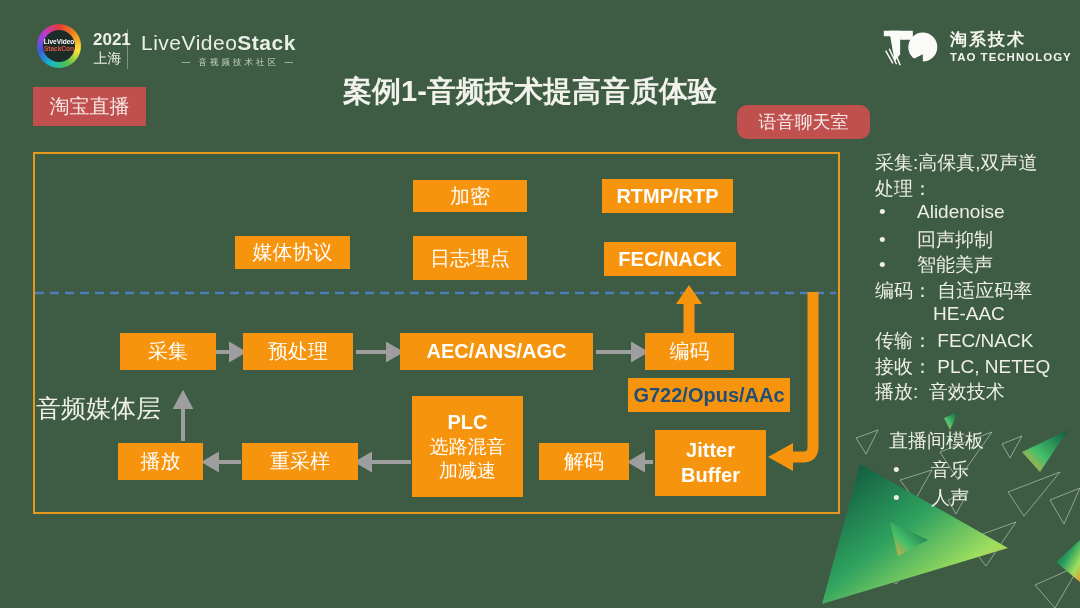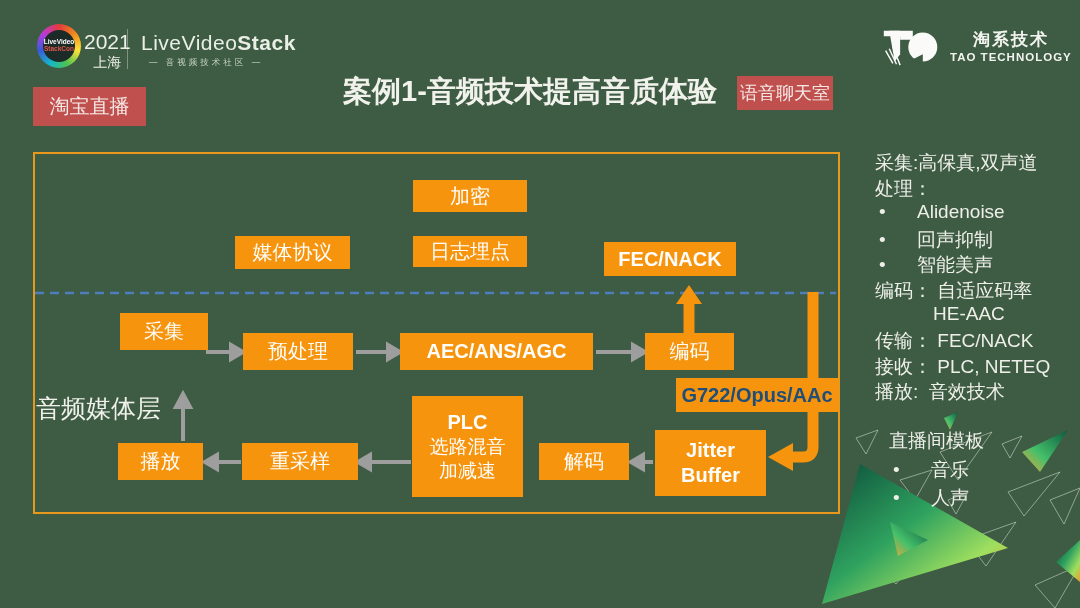--- a/index.html
+++ b/index.html
@@ -7,45 +7,45 @@
          font-family:"Liberation Sans","DejaVu Sans",sans-serif;}
   
   .evlogo{position:absolute;left:37px;top:24px;width:44px;height:44px;border-radius:50%;
           background:conic-gradient(#e23b3b,#f08a1d,#ffe23a,#4fc24f,#14b8c8,#3a5bd9,#b93ad9,#e23b3b);
           display:flex;align-items:center;justify-content:center;}
   .evlogo .inner{width:32px;height:32px;border-radius:50%;background:#1c2b28;color:#fff;
           display:flex;flex-direction:column;align-items:center;justify-content:center;line-height:1.05;}
   .evlogo .l1{font-size:6.5px;font-weight:bold;color:#fff;}
   .evlogo .l2{font-size:6.5px;font-weight:bold;color:#e2574a;}
   .year{position:absolute;left:84px;top:30px;color:#EDEFE8;text-align:center;line-height:1.15;}
-  .year .y1{font-size:21px;font-weight:normal;}
+  .year .y1{font-size:17px;font-weight:bold;margin-left:9px;}
   .year .y2{font-size:14px;}
   .hdr-divider{position:absolute;left:127px;top:29px;width:1px;height:40px;background:rgba(255,255,255,.35);}
-  .brand{position:absolute;left:141px;top:31px;color:#E9EFE7;}
+  .brand{position:absolute;left:141px;top:31px;color:#E9EFE7;text-align:right;}
   .brand .word{font-size:21px;letter-spacing:.5px;}
   .brand .word b{font-weight:bold;}
   .brand .tag{font-size:8.5px;letter-spacing:3px;color:#C9D5C7;margin-top:2px;margin-left:8px;}
   .tao{position:absolute;left:882px;top:26px;display:flex;align-items:center;}
-  .tao-text{margin-left:10px;color:#F2F4EF;line-height:1.25;text-align:center;}
+  .tao-text{margin-left:10px;color:#F2F4EF;line-height:1.25;}
   .tao-cn{font-size:17px;font-weight:bold;letter-spacing:2px;}
   .tao-en{font-size:11.5px;font-weight:bold;letter-spacing:1px;}
   .title{position:absolute;left:200px;top:72px;width:660px;text-align:center;color:#F1F2EC;
          font-size:29px;font-weight:bold;}
   .badge{position:absolute;background:#C0504D;color:#F5E9E7;display:flex;align-items:center;justify-content:center;}
   .badge-left{left:33px;top:87px;width:113px;height:39px;font-size:20px;}
-  .badge-right{left:737px;top:76px;width:96px;height:34px;font-size:18px;}
+  .badge-right{left:737px;top:105px;width:133px;height:34px;font-size:18px;border-radius:10px;}
   
   .frame{position:absolute;left:33px;top:152px;width:803px;height:358px;border:2px solid #E8991C;}
   .arrows{position:absolute;left:0;top:0;width:1080px;height:608px;pointer-events:none;}
   .obox{position:absolute;background:#F7940D;color:#FDFDFB;display:flex;flex-direction:column;
         align-items:center;justify-content:center;font-size:20px;line-height:1.25;text-align:center;z-index:3;}
   .obox.en{font-weight:bold;}
   .layer-label{position:absolute;color:#EFF1EA;font-size:25px;z-index:3;}
   .subsys{position:absolute;left:337px;top:278px;color:#F2F3EE;font-size:23px;font-weight:600;z-index:3;}
-  .codec-box{color:#1F4E79;font-weight:bold;margin-left:48px;}
+  .codec-box{color:#1F4E79;font-weight:bold;}
   .plc-l1{font-weight:bold;font-size:20px;}
   .plc-l23{font-size:19px;}
   
   .sb{position:absolute;left:875px;width:205px;color:#EDEFE8;font-size:19px;white-space:pre;z-index:4;}
   .sb .bdot{display:inline-block;width:38px;padding-left:4px;}
   .sb.indent{padding-left:58px;}
   .sb2{left:889px;}
   .decor{position:absolute;left:0;top:0;width:1080px;height:608px;pointer-events:none;z-index:1;}
 </style>
 </head>
@@ -165,24 +165,25 @@
     <g>
       <path d="M813,292 L813,447 Q813,457 803,457 L793,457" stroke="#F7940D" stroke-width="11" fill="none"></path>
       <polygon points="793,443 793,471 768,457" fill="#F7940D"></polygon>
     </g>
   </svg>
 
   <div class="layer-label" style="left:36px;top:392px">音频媒体层</div>
 
   <div class="obox" style="left:235px;top:236px;width:115px;height:33px">媒体协议</div>
   <div class="obox" style="left:413px;top:180px;width:114px;height:32px">加密</div>
-  <div class="obox" style="left:413px;top:236px;width:114px;height:31px">日志埋点</div>
+  <div class="obox" style="left:413px;top:236px;width:114px;height:44px">日志埋点</div>
+  <div class="obox en" style="left:602px;top:179px;width:131px;height:34px">RTMP/RTP</div>
   <div class="obox en" style="left:604px;top:242px;width:132px;height:34px">FEC/NACK</div>
 
-  <div class="obox" style="left:120px;top:313px;width:88px;height:37px">采集</div>
+  <div class="obox" style="left:120px;top:333px;width:96px;height:37px">采集</div>
   <div class="obox" style="left:243px;top:333px;width:110px;height:37px">预处理</div>
   <div class="obox en" style="left:400px;top:333px;width:193px;height:37px">AEC/ANS/AGC</div>
   <div class="obox" style="left:645px;top:333px;width:89px;height:37px">编码</div>
   <div class="obox en codec-box" style="left:628px;top:378px;width:162px;height:34px">G722/Opus/AAc</div>
 
   <div class="obox" style="left:412px;top:396px;width:111px;height:101px">
     <span class="plc-l1">PLC</span>
     <span class="plc-l23">选路混音</span>
     <span class="plc-l23">加减速</span>
   </div>

